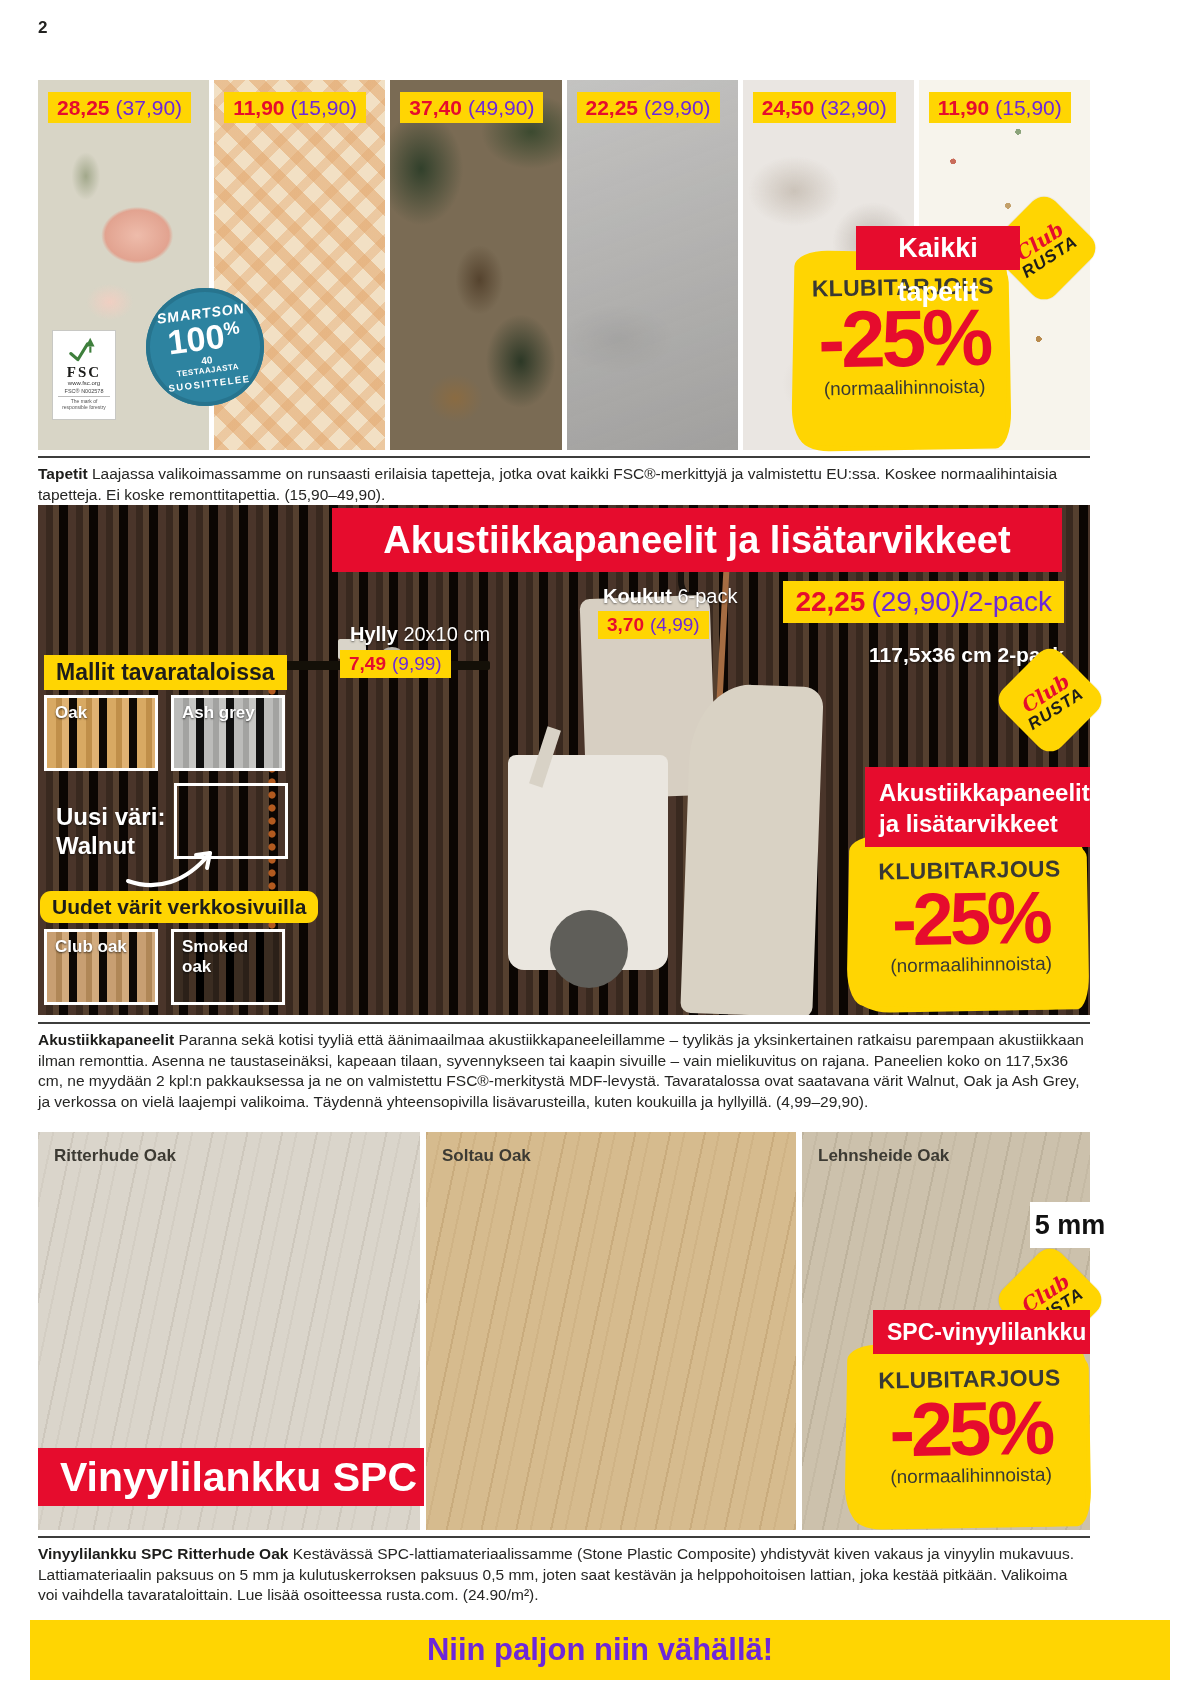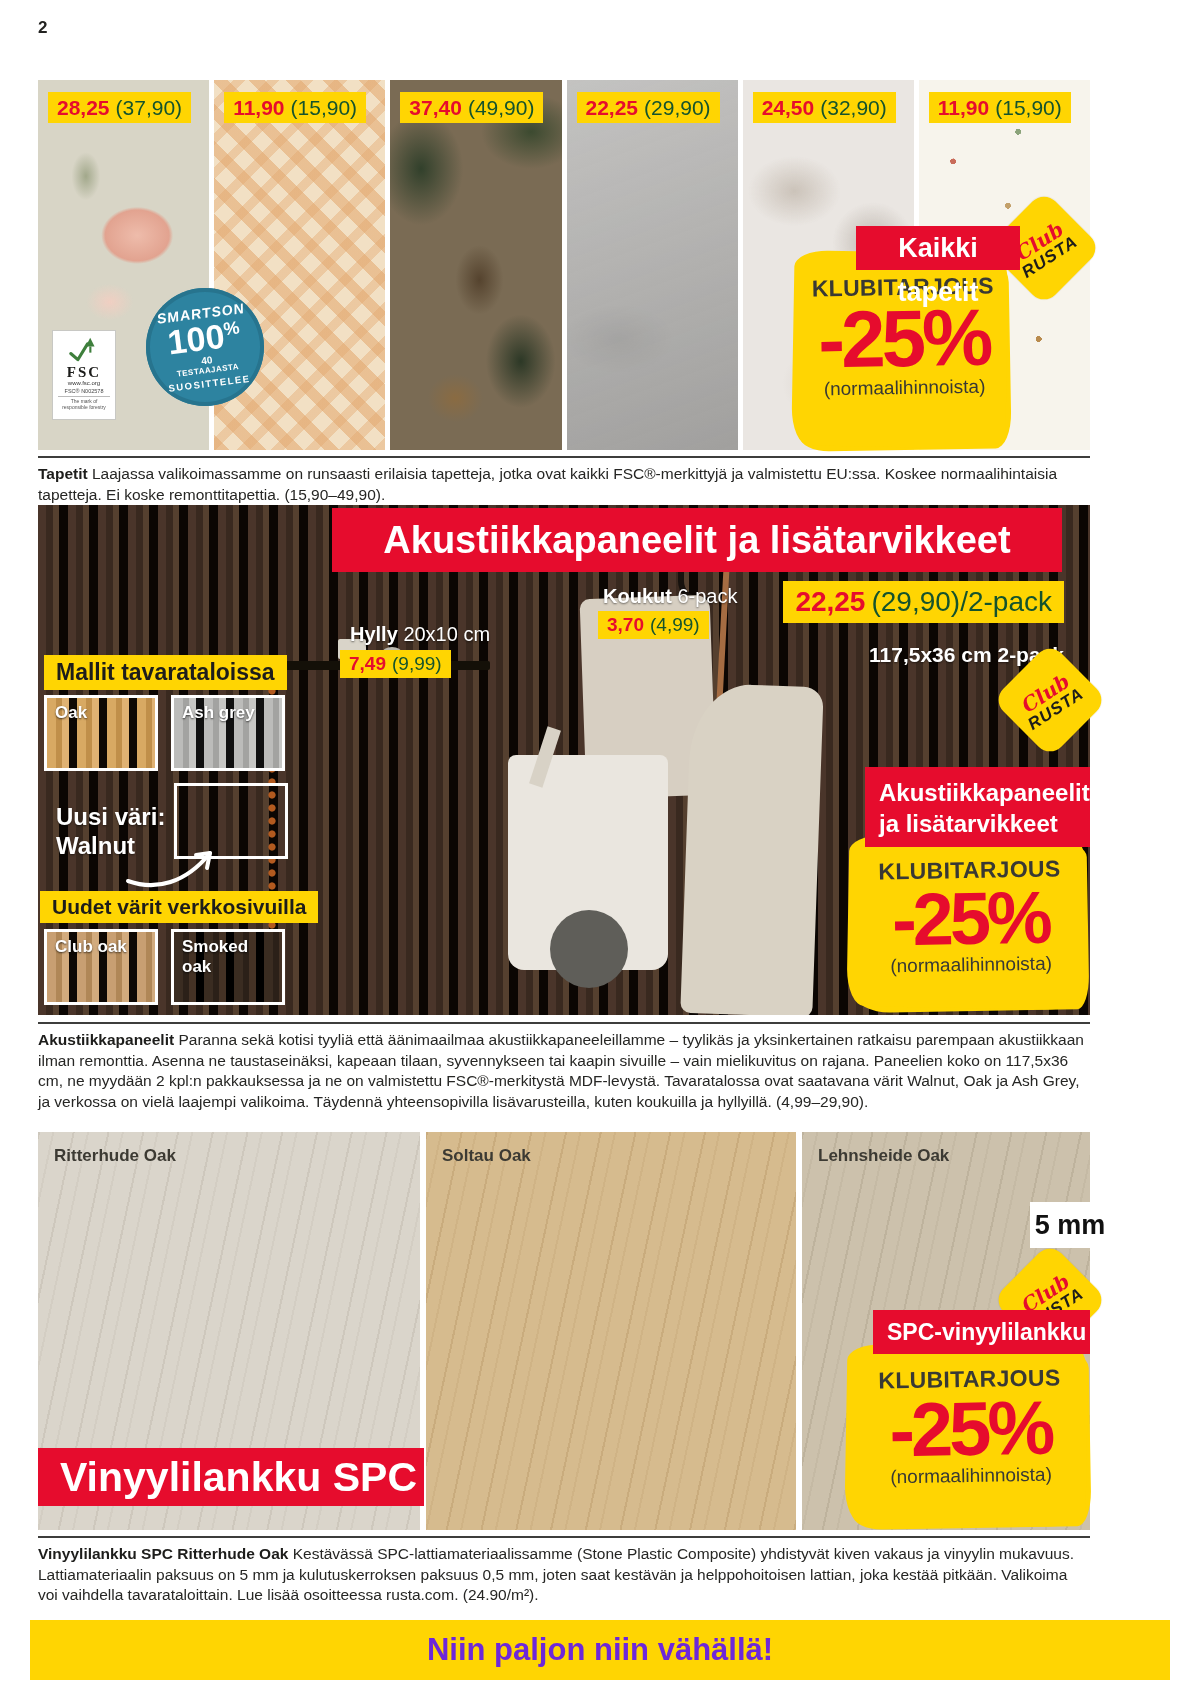--- a/index.html
+++ b/index.html
@@ -45,21 +45,21 @@
     radial-gradient(circle 3px at 58% 14%, #8ba37a 95%, transparent),
     radial-gradient(circle 3px at 82% 38%, #c96c5a 95%, transparent),
     radial-gradient(circle 3px at 34% 52%, #8ba37a 95%, transparent),
     radial-gradient(circle 3px at 70% 70%, #b98b4e 95%, transparent),
     radial-gradient(circle 3px at 22% 82%, #8ba37a 95%, transparent),
     radial-gradient(circle 3px at 52% 34%, #c3a06a 95%, transparent);}
 
   .ptag{position:absolute;top:12px;left:10px;background:var(--yellow);
         padding:4px 9px;font-size:21px;white-space:nowrap;line-height:1.1;}
   .pnew{color:var(--red);font-weight:bold;}
-  .pold{color:#14532d;font-weight:normal;margin-left:6px;}
+  .pold{color:#6d28d9;font-weight:normal;margin-left:6px;}
 
   
   .smartson{left:146px;top:288px;width:118px;height:118px;border-radius:50%;
     background:#2d83a0;color:#fff;display:flex;align-items:center;justify-content:center;
     text-align:center;z-index:5;box-shadow:inset 0 0 0 4px #27748e;}
   .sm-in{transform:rotate(-7deg);}
   .sm-brand{font-size:14px;font-weight:bold;letter-spacing:1px;transform:skewX(-6deg);}
   .sm-pct{font-size:34px;font-weight:bold;line-height:1;}
   .sm-pct sup{font-size:18px;}
   .sm-s1{font-size:10px;font-weight:bold;line-height:1.1;}
@@ -104,21 +104,21 @@
   .acoustic{left:38px;top:505px;width:1052px;height:510px;overflow:hidden;
     background:repeating-linear-gradient(90deg,#4a352a 0 8px,#39291f 8px 15px,#55402f 15px 21px,#0b0603 21px 30px);}
   .ac-band{left:294px;top:3px;width:730px;height:64px;line-height:64px;text-align:center;font-size:38px;}
   .wlabel{color:#fff;font-size:20px;white-space:nowrap;z-index:3;text-shadow:0 1px 2px rgba(0,0,0,.5);}
   .wlabel b{font-weight:bold;margin-left:10px;}
   .ptag2{position:absolute;background:var(--yellow);padding:3px 9px;font-size:19px;white-space:nowrap;z-index:3;}
   .maintag{right:26px;top:76px;background:var(--yellow);padding:5px 12px;font-size:28px;white-space:nowrap;z-index:3;}
   .mainsize{right:26px;top:138px;color:#fff;font-weight:bold;font-size:21px;z-index:3;text-shadow:0 1px 2px rgba(0,0,0,.5);}
   .ylabel{background:var(--yellow);color:#1d1d1b;font-weight:bold;padding:4px 12px;white-space:nowrap;z-index:3;}
   .mallit{left:6px;top:150px;font-size:23px;}
-  .webl{left:2px;top:386px;font-size:21px;}
+  .webl{left:2px;top:386px;font-size:21px;border-radius:11px;}
   .swrow{display:flex;gap:13px;z-index:3;}
   .sw1{left:6px;top:190px;}
   .sw2{left:6px;top:424px;}
   .swatch{width:114px;height:76px;border:3px solid #fff;position:relative;box-sizing:border-box;}
   .slabel{position:absolute;top:5px;left:8px;color:#fff;font-weight:bold;font-size:17px;text-shadow:0 1px 2px rgba(0,0,0,.65);}
   .wood-oak{background:repeating-linear-gradient(90deg,#d8a963 0 9px,#c08f4a 9px 15px,#e0b273 15px 22px,#0d0804 22px 30px);}
   .wood-ash{background:repeating-linear-gradient(90deg,#bcbcba 0 9px,#a3a3a1 9px 15px,#c6c6c4 15px 22px,#101010 22px 30px);}
   .wood-warm{background:repeating-linear-gradient(90deg,#c89f72 0 9px,#b08757 9px 15px,#d2ab7e 15px 22px,#0d0804 22px 30px);}
   .wood-smoked{background:repeating-linear-gradient(90deg,#3a2c21 0 9px,#2b2018 9px 15px,#443225 15px 22px,#000 22px 30px);}
   .newcolor{left:18px;top:298px;color:#fff;font-weight:bold;font-size:24px;line-height:1.2;z-index:3;text-shadow:0 1px 2px rgba(0,0,0,.5);}

